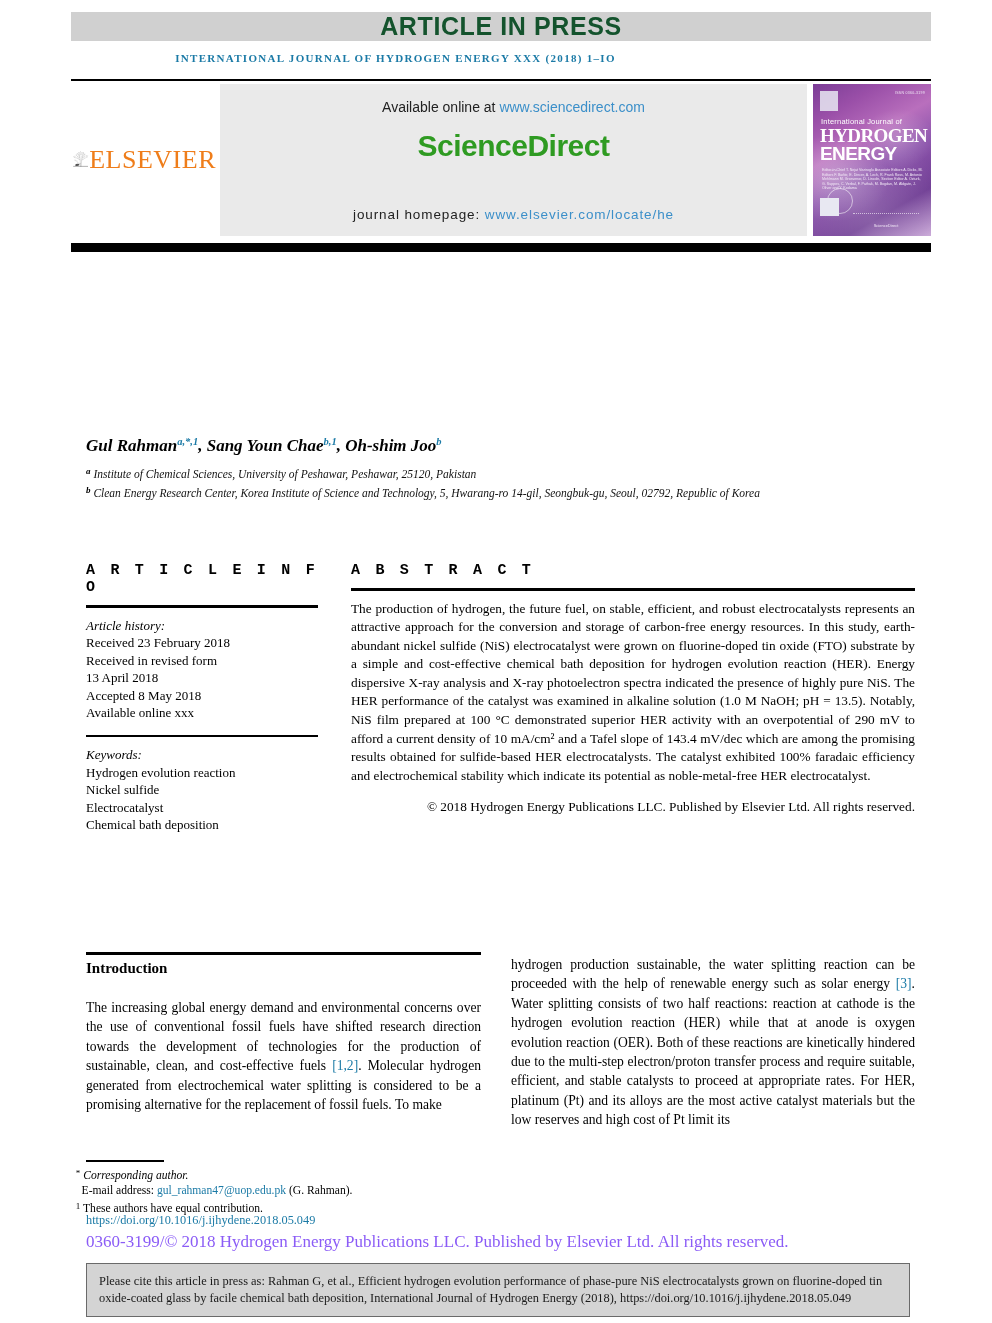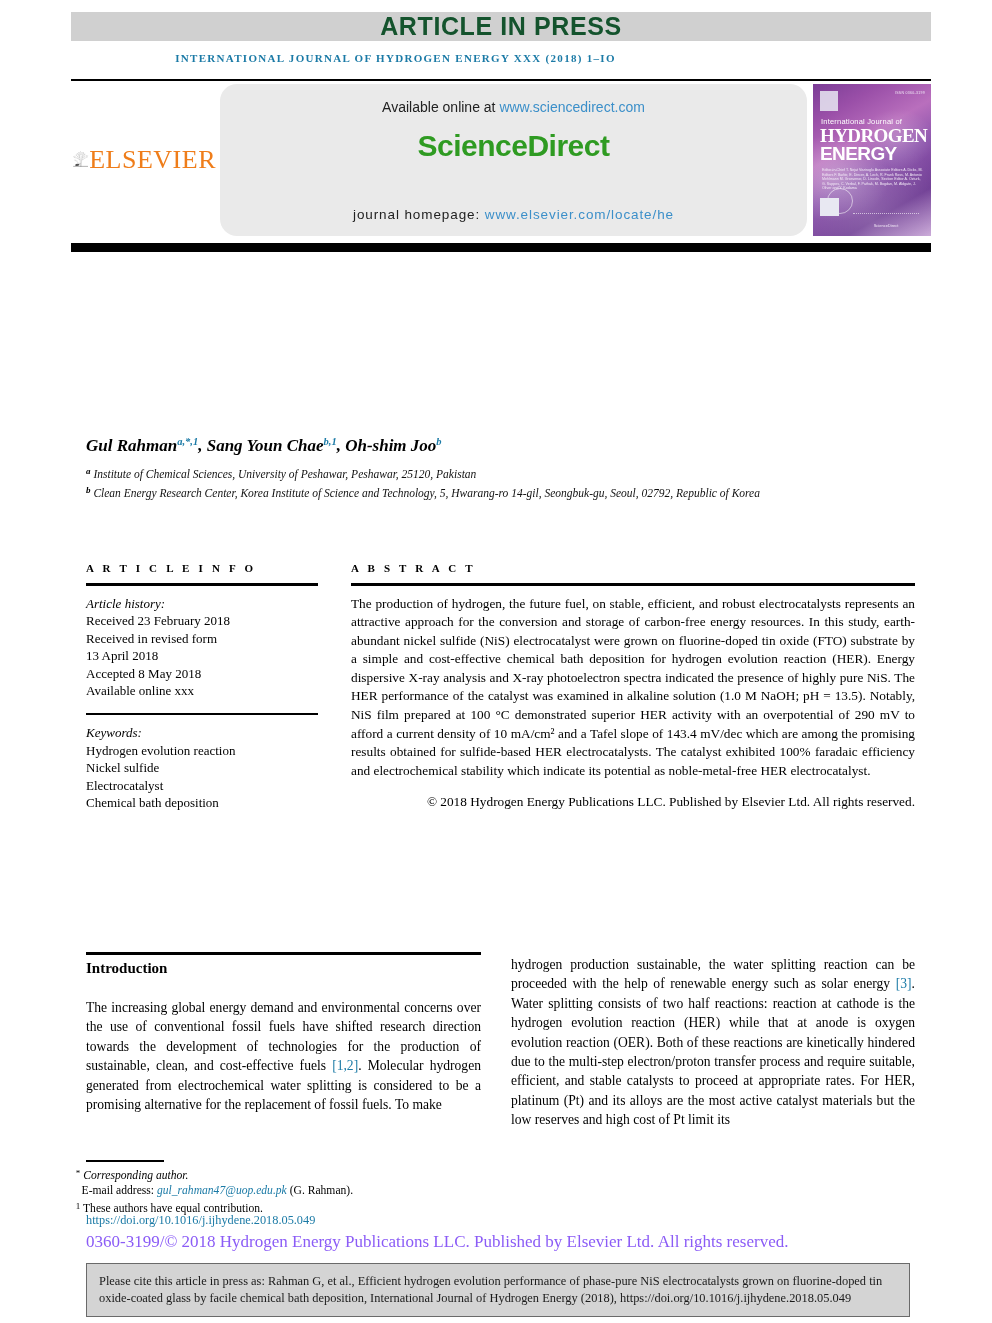--- a/index.html
+++ b/index.html
@@ -96,21 +96,20 @@
     flex: 1;
     background: #eaeaea;
     display: flex;
     flex-direction: column;
     align-items: center;
     justify-content: flex-start;
     padding-top: 15px;
     box-sizing: border-box;
     margin: 0 6px 0 4px;
     position: relative;
-    border-radius: 17px;
   }
   .avail-line {
     font-family: "Liberation Sans", sans-serif;
     font-size: 14px;
     color: #222;
   }
   .avail-line a { color: #3b8fc9; text-decoration: none; }
   .sd-logo {
     margin-top: 14px;
     font-family: "Liberation Sans", sans-serif;
@@ -252,23 +251,23 @@
     top: 562px;
     width: 232px;
   }
   .sec-right {
     position: absolute;
     left: 351px;
     top: 562px;
     width: 564px;
   }
   .sec-head {
-    font-family: Liberation Serif, serif;
-    font-weight: bold;
-    font-size: 11px;
+    font-family: Liberation Mono, monospace;
+    font-weight: bold;
+    font-size: 15px;
     letter-spacing: 3.2px;
   }
   .sec-rule {
     height: 2.5px;
     background: #000;
     margin-top: 9px;
     margin-bottom: 9px;
   }
   .hist {
     font-family: "Liberation Serif", serif;
@@ -354,21 +353,21 @@
   .footnotes {
     position: absolute;
     left: 70px;
     top: 1166px;
     width: 480px;
     font-family: "Liberation Serif", serif;
     font-size: 11.6px;
     line-height: 15.4px;
   }
   .footnotes .it { font-style: italic; }
-  .footnotes a { color: #1b7aa6; text-decoration: none; font-style: italic; }
+  .footnotes a { color: #1b7aa6; text-decoration: none; }
   .footnotes .mark { font-size: 9px; vertical-align: 3px; }
 
   .doi {
     position: absolute;
     left: 86px;
     top: 1213px;
     font-family: "Liberation Serif", serif;
     font-size: 12.3px;
     color: #1b7aa6;
   }

